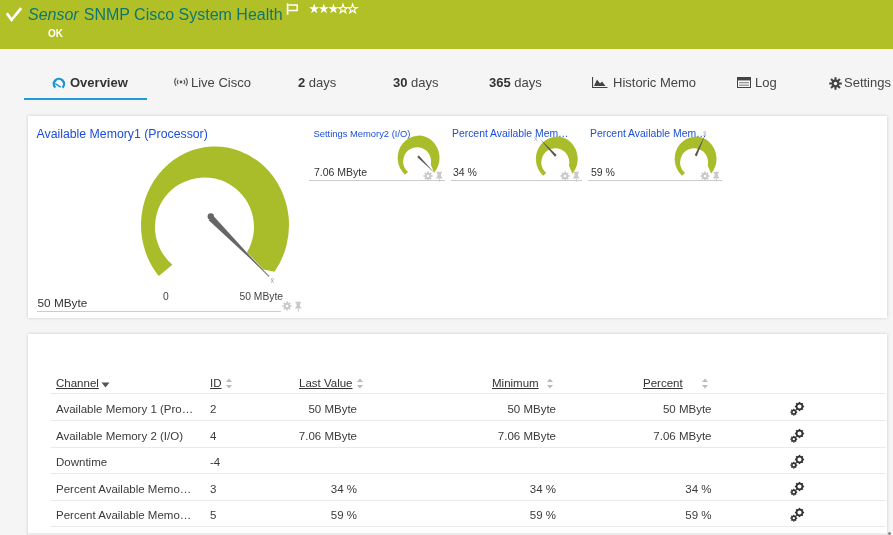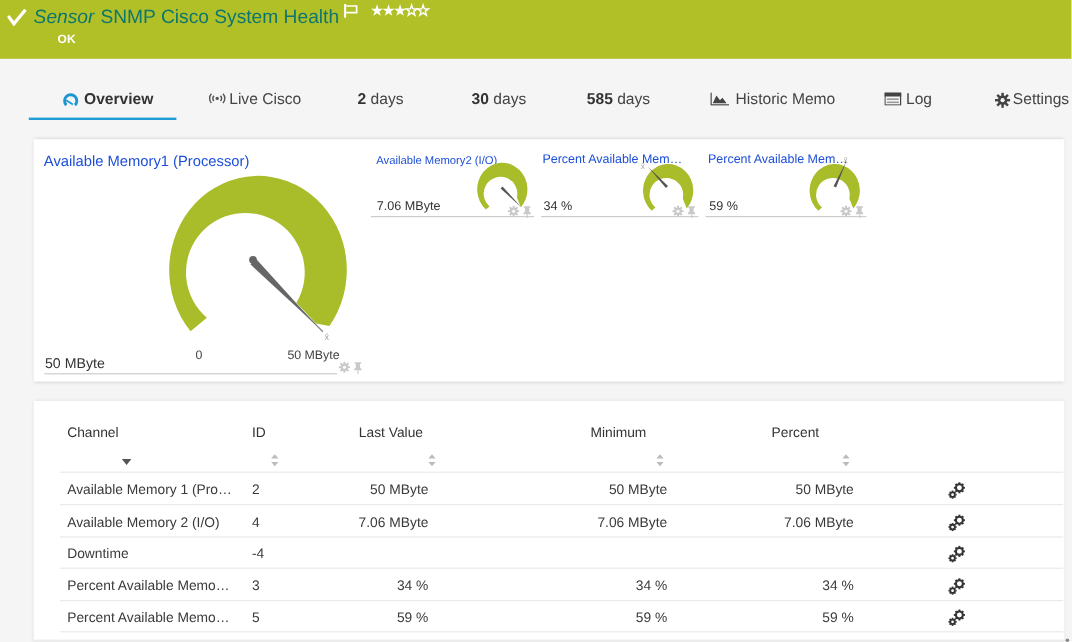--- a/index.html
+++ b/index.html
@@ -16,21 +16,21 @@
 #underline { left:24px; top:97.5px; width:123px; height:2.8px; background:#1e9cd7; }
 
 .panel { background:#fff; box-shadow:0 0 3px rgba(0,0,0,0.18); }
 #p1 { left:28px; top:116px; width:859px; height:202px; }
 #p2 { left:28px; top:334px; width:859px; height:220px; }
 .gtitle { font-size:12.3px; color:#1d4ed8; white-space:nowrap; }
 .gvalue { font-size:11.8px; color:#333; white-space:nowrap; }
 .gline { height:1px; background:#ccc; }
 .slabel { font-size:10.3px; color:#444; }
 
-.th { font-size:11.5px; color:#333; top:355px; white-space:nowrap; }
+.th { font-size:11.5px; color:#333; top:377px; white-space:nowrap;text-decoration:underline; }
 .td { font-size:11.5px; color:#3a3a3a; top:0; white-space:nowrap; }
 .rborder { left:50px; width:836px; height:1px; background:#eaeaea; }
 </style>
 </head>
 <body>
 
 <div class="abs" id="hdr"></div>
 <svg class="abs" style="left:5.5px;top:7px" width="17" height="15" viewBox="0 0 17 15">
  <path d="M0.8 6.2 L5.6 12.8 L15.2 1.2" stroke="#fff" stroke-width="2.7" fill="none"></path>
 </svg>
@@ -59,21 +59,21 @@
   <path d="M3.2 2.2 A5.5 5.5 0 0 0 3.2 9.8"></path>
   <path d="M5.3 3.9 A2.8 2.8 0 0 0 5.3 8.1"></path>
   <path d="M12.8 2.2 A5.5 5.5 0 0 1 12.8 9.8"></path>
   <path d="M10.7 3.9 A2.8 2.8 0 0 1 10.7 8.1"></path>
  </g>
  <circle cx="8" cy="6" r="1.4" fill="#555"></circle>
 </svg>
 <div class="abs tab" style="left:191px">Live Cisco</div>
 <div class="abs tab" style="left:298px"><b>2</b>&nbsp;days</div>
 <div class="abs tab" style="left:393px"><b>30</b>&nbsp;days</div>
-<div class="abs tab" style="left:489px"><b>585</b>&nbsp;days</div>
+<div class="abs tab" style="left:489px"><b>365</b>&nbsp;days</div>
 <svg class="abs tabicon" style="left:592px;top:77px" width="16" height="11" viewBox="0 0 16 11">
  <path d="M0.5 0 V10.5 H15.5" stroke="#444" stroke-width="1.2" fill="none"></path>
  <path d="M2 9 L5 2.5 L8 6.5 L10 4.5 L13.5 9 Z" fill="#444"></path>
 </svg>
 <div class="abs tab" style="left:613px">Historic Memo</div>
 <svg class="abs tabicon" style="left:737px;top:77px" width="15" height="11" viewBox="0 0 15 11">
  <rect x="0.5" y="0.5" width="13" height="10" fill="none" stroke="#444" stroke-width="1"></rect>
  <rect x="0" y="0" width="14" height="3.4" fill="#444"></rect>
  <rect x="2" y="5" width="10" height="1.3" fill="#999"></rect>
  <rect x="2" y="7.6" width="10" height="1.3" fill="#999"></rect>
@@ -110,21 +110,21 @@
   <rect x="4.2" y="0.4" width="1.6" height="9.2"></rect>
   <rect x="0.4" y="4.2" width="9.2" height="1.6"></rect>
   <rect x="4.2" y="0.4" width="1.6" height="9.2" transform="rotate(45 5 5)"></rect>
   <rect x="4.2" y="0.4" width="1.6" height="9.2" transform="rotate(-45 5 5)"></rect>
   <circle cx="5" cy="5" r="1.3" fill="#fff"></circle>
   <path d="M13.5 0.8 H19 V2.2 H18 V5.2 L19.3 6.6 V7.6 H13.2 V6.6 L14.5 5.2 V2.2 H13.5 Z"></path>
   <rect x="15.9" y="7.6" width="0.9" height="3.2"></rect>
  </g>
 </svg>
 
-<div class="abs gtitle" style="left:313.5px;top:127.5px;font-size:9.4px">Available Memory2 (I/O)</div>
+<div class="abs gtitle" style="left:313.5px;top:127.5px;font-size:9.4px">Settings Memory2 (I/O)</div>
 <div class="abs gvalue" style="left:314px;top:165.5px;font-size:10.5px">7.06 MByte</div>
 <div class="abs gline" style="left:309px;top:180px;width:136px"></div>
 <svg class="abs" style="left:390px;top:128px" width="60" height="52" viewBox="390 128 60 52">
  <path d="M403.38 172.13 A20.94 22.22 0 1 1 432.61 170.26 L429.24 162.02 A14.01 14.01 0 1 0 406.52 169.52 Z" fill="#a9bd2b" transform="translate(1.5 2.5)"></path>
  <polygon points="417.19,157.12 418.82,155.49 434.62,172.92" fill="#555"></polygon>
 </svg>
 <svg class="abs" style="left:423px;top:171px" width="20" height="11" viewBox="0 0 20 11">
  <g fill="#c9c9c9">
   <circle cx="5" cy="5" r="3.1"></circle>
   <rect x="4.2" y="0.4" width="1.6" height="9.2"></rect>

